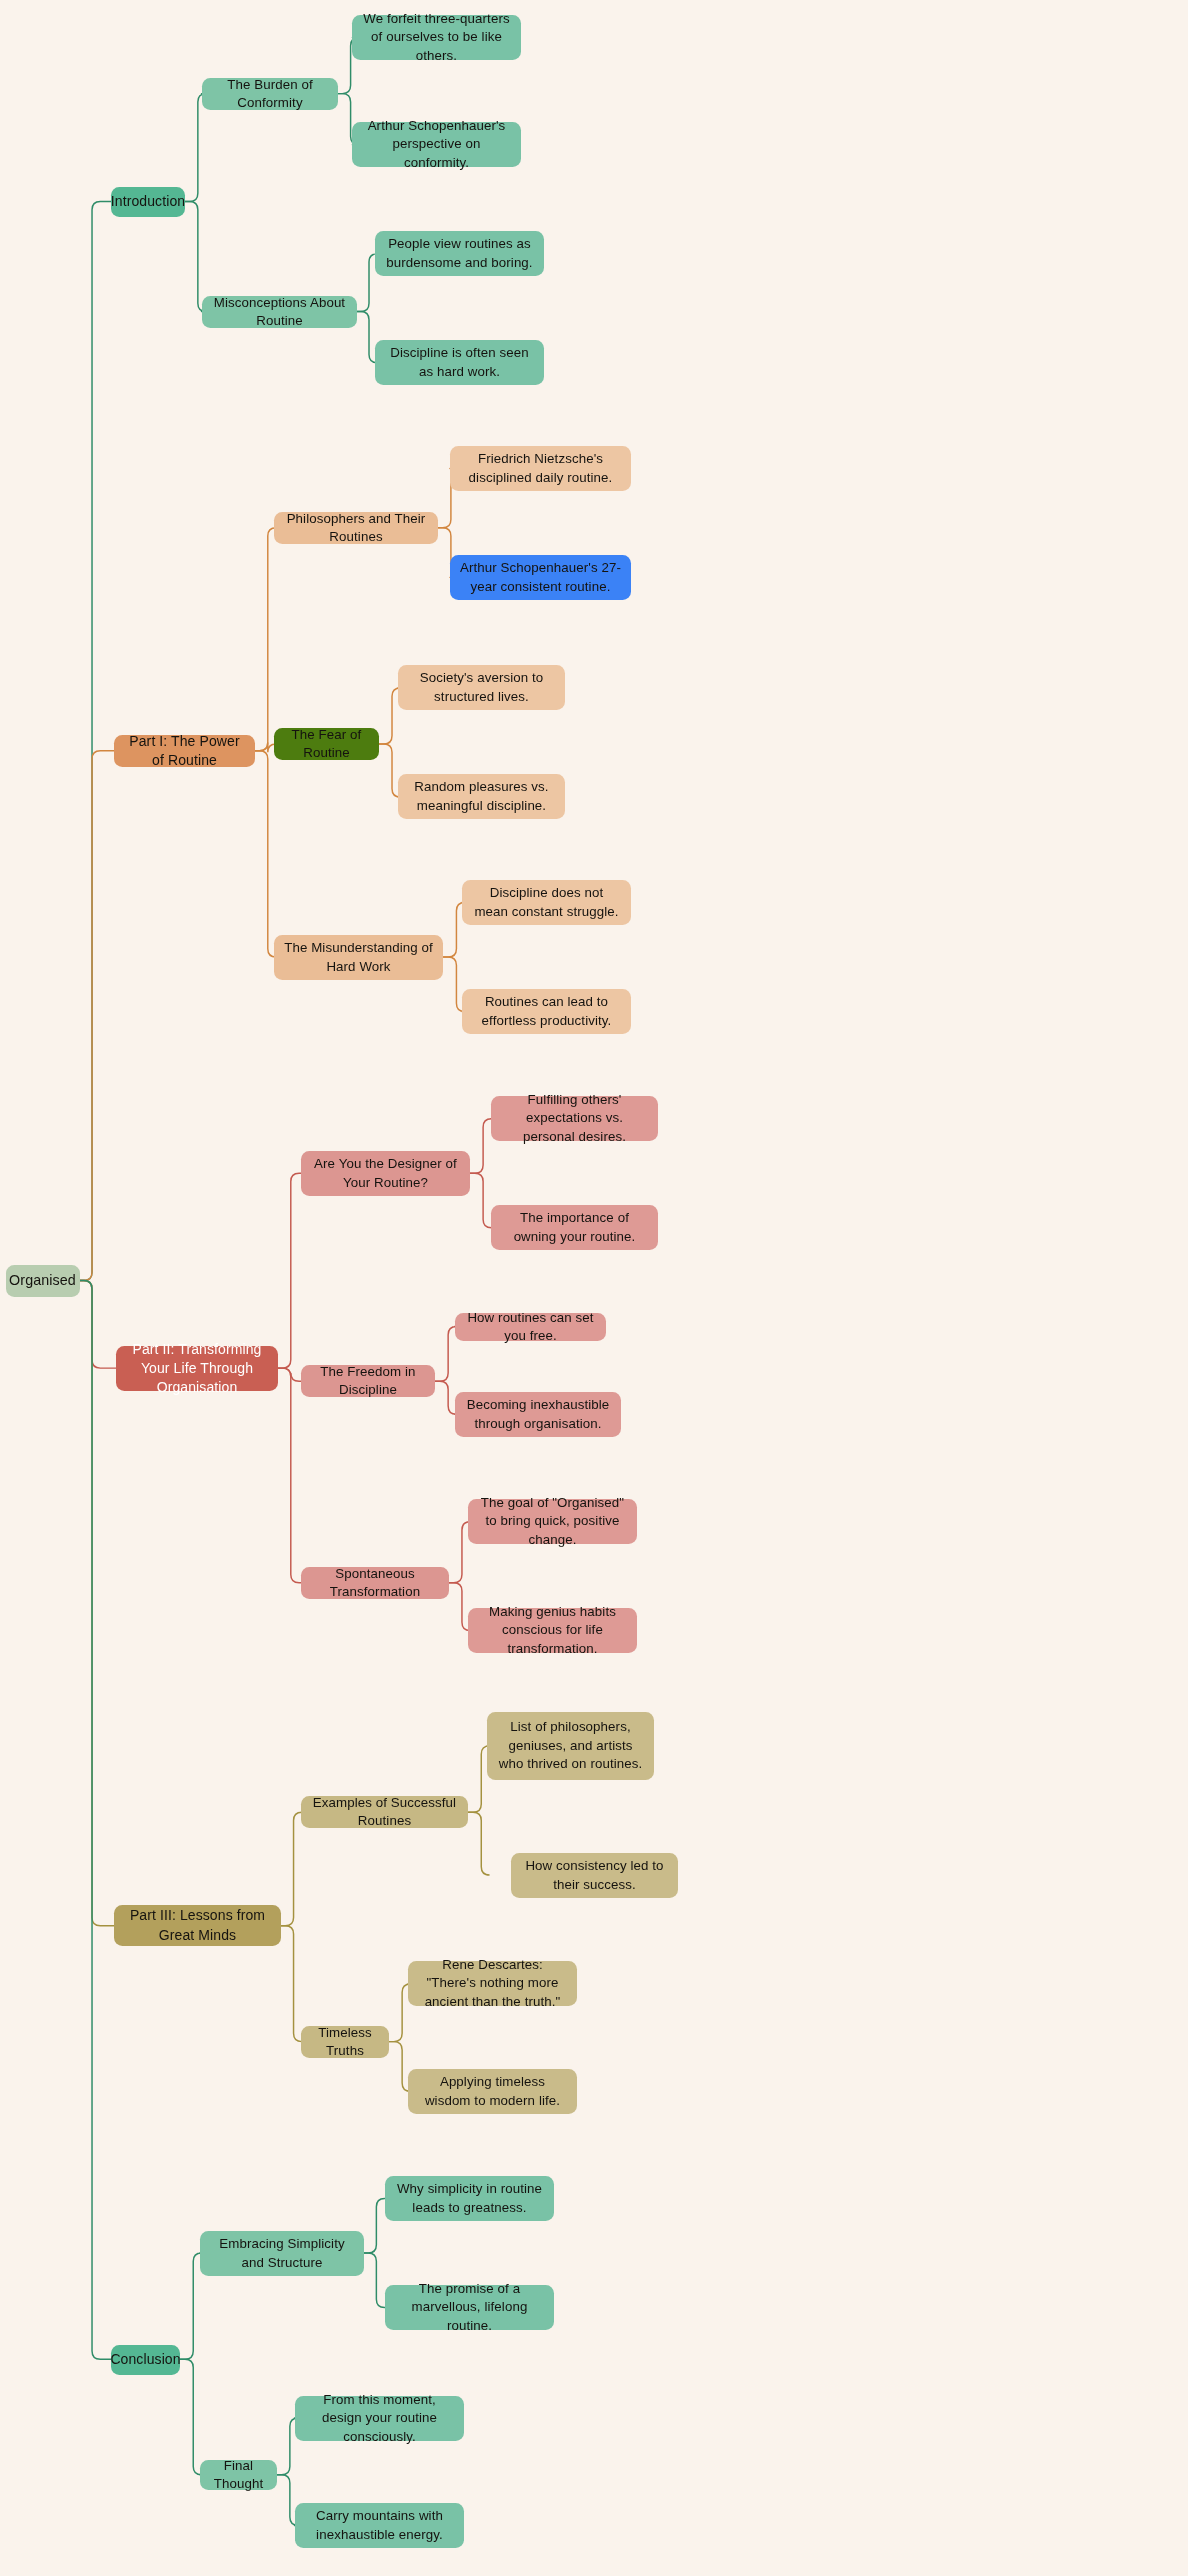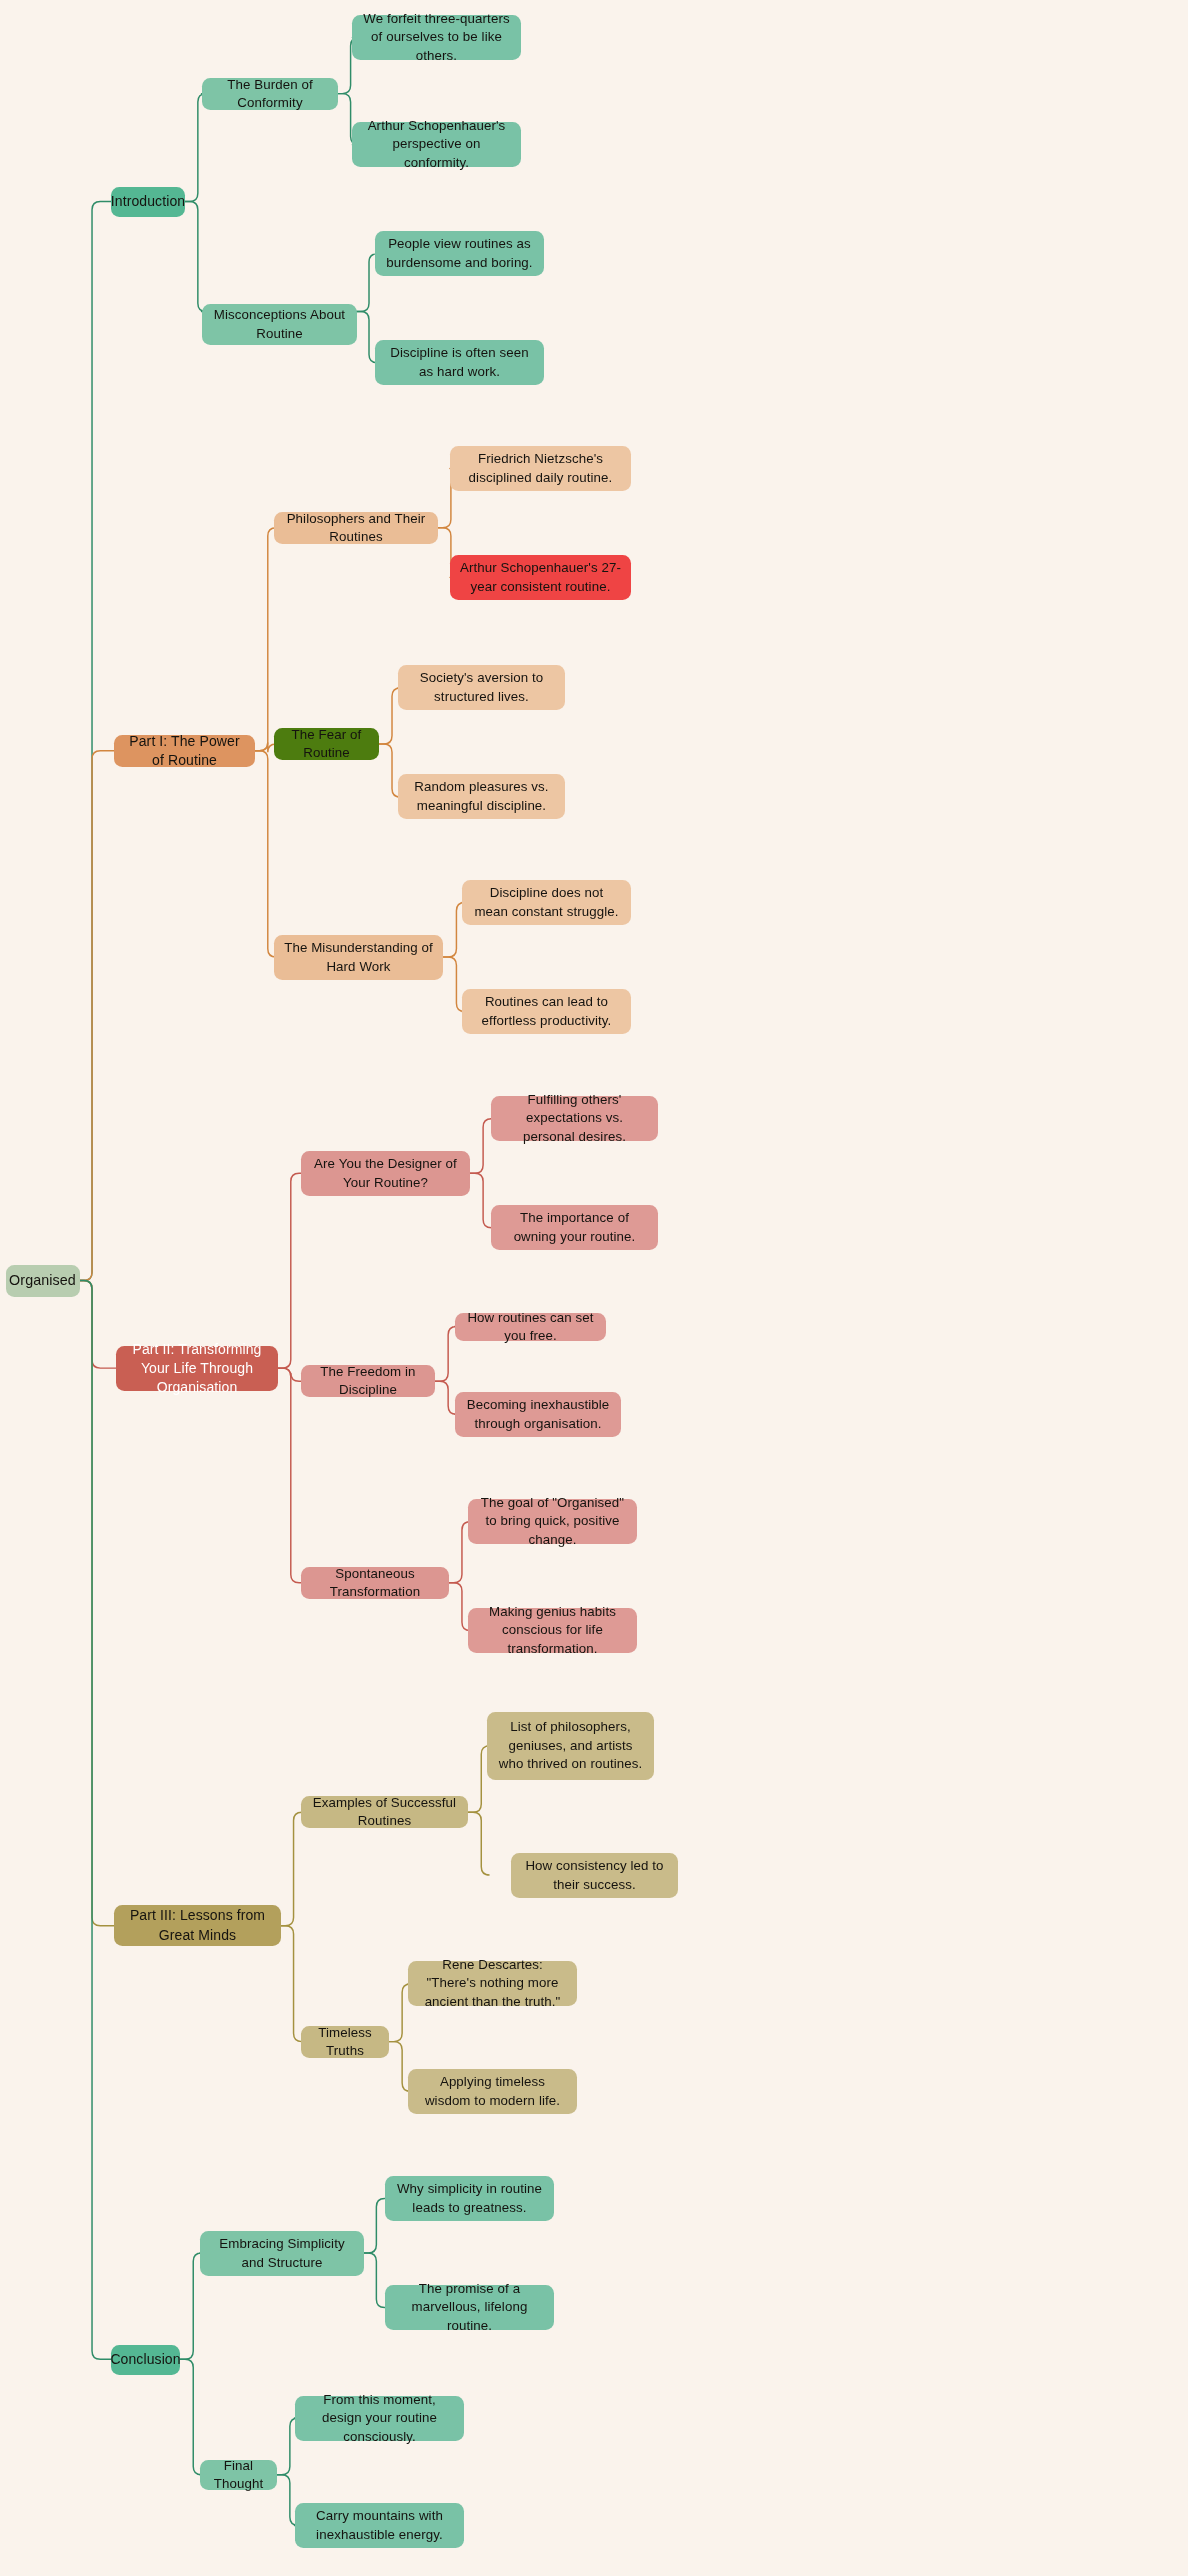--- a/index.html
+++ b/index.html
@@ -83,39 +83,39 @@
       </div>
       <div class="node lvl2" style="left: 202px; top: 78px; width: 136px; min-height: 32px; height: 32px; background: rgb(126, 196, 166);">
         <span>The Burden of Conformity</span>
       </div>
       <div class="node lvl3" style="left: 352px; top: 15px; width: 169px; min-height: 45px; height: 45px; background: rgb(121, 194, 166);">
         <span>We forfeit three-quarters of ourselves to be like others.</span>
       </div>
       <div class="node lvl3" style="left: 352px; top: 122px; width: 169px; min-height: 45px; height: 45px; background: rgb(121, 194, 166);">
         <span>Arthur Schopenhauer's perspective on conformity.</span>
       </div>
-      <div class="node lvl2" style="left: 202px; top: 304px; width: 155px; min-height: 32px; height: 41px; background: rgb(126, 196, 166);">
+      <div class="node lvl2" style="left: 202px; top: 296px; width: 155px; min-height: 32px; height: 32px; background: rgb(126, 196, 166);">
         <span>Misconceptions About Routine</span>
       </div>
       <div class="node lvl3" style="left: 375px; top: 231px; width: 169px; min-height: 45px; height: 45px; background: rgb(121, 194, 166);">
         <span>People view routines as burdensome and boring.</span>
       </div>
       <div class="node lvl3" style="left: 375px; top: 340px; width: 169px; min-height: 45px; height: 45px; background: rgb(121, 194, 166);">
         <span>Discipline is often seen as hard work.</span>
       </div>
       <div class="node lvl1" style="left: 114px; top: 735px; width: 141px; min-height: 32px; height: 32px; background: rgb(221, 148, 96);">
         <span>Part I: The Power of Routine</span>
       </div>
       <div class="node lvl2" style="left: 274px; top: 512px; width: 164px; min-height: 32px; height: 32px; background: rgb(234, 189, 150);">
         <span>Philosophers and Their Routines</span>
       </div>
       <div class="node lvl3" style="left: 450px; top: 446px; width: 181px; min-height: 45px; height: 45px; background: rgb(237, 198, 163);">
         <span>Friedrich Nietzsche's disciplined daily routine.</span>
       </div>
-      <div class="node lvl3" style="left: 450px; top: 555px; width: 181px; min-height: 45px; height: 45px; background: #ef4444;">
+      <div class="node lvl3" style="left: 450px; top: 555px; width: 181px; min-height: 45px; height: 45px; background: #3b82f6;">
         <span>Arthur Schopenhauer's 27-year consistent routine.</span>
       </div>
       <div class="node lvl2" style="left: 274px; top: 728px; width: 105px; min-height: 32px; height: 32px; background: #4d7c0f;">
         <span>The Fear of Routine</span>
       </div>
       <div class="node lvl3" style="left: 398px; top: 665px; width: 167px; min-height: 45px; height: 45px; background: rgb(237, 198, 163);">
         <span>Society's aversion to structured lives.</span>
       </div>
       <div class="node lvl3" style="left: 398px; top: 774px; width: 167px; min-height: 45px; height: 45px; background: rgb(237, 198, 163);">
         <span>Random pleasures vs. meaningful discipline.</span>

